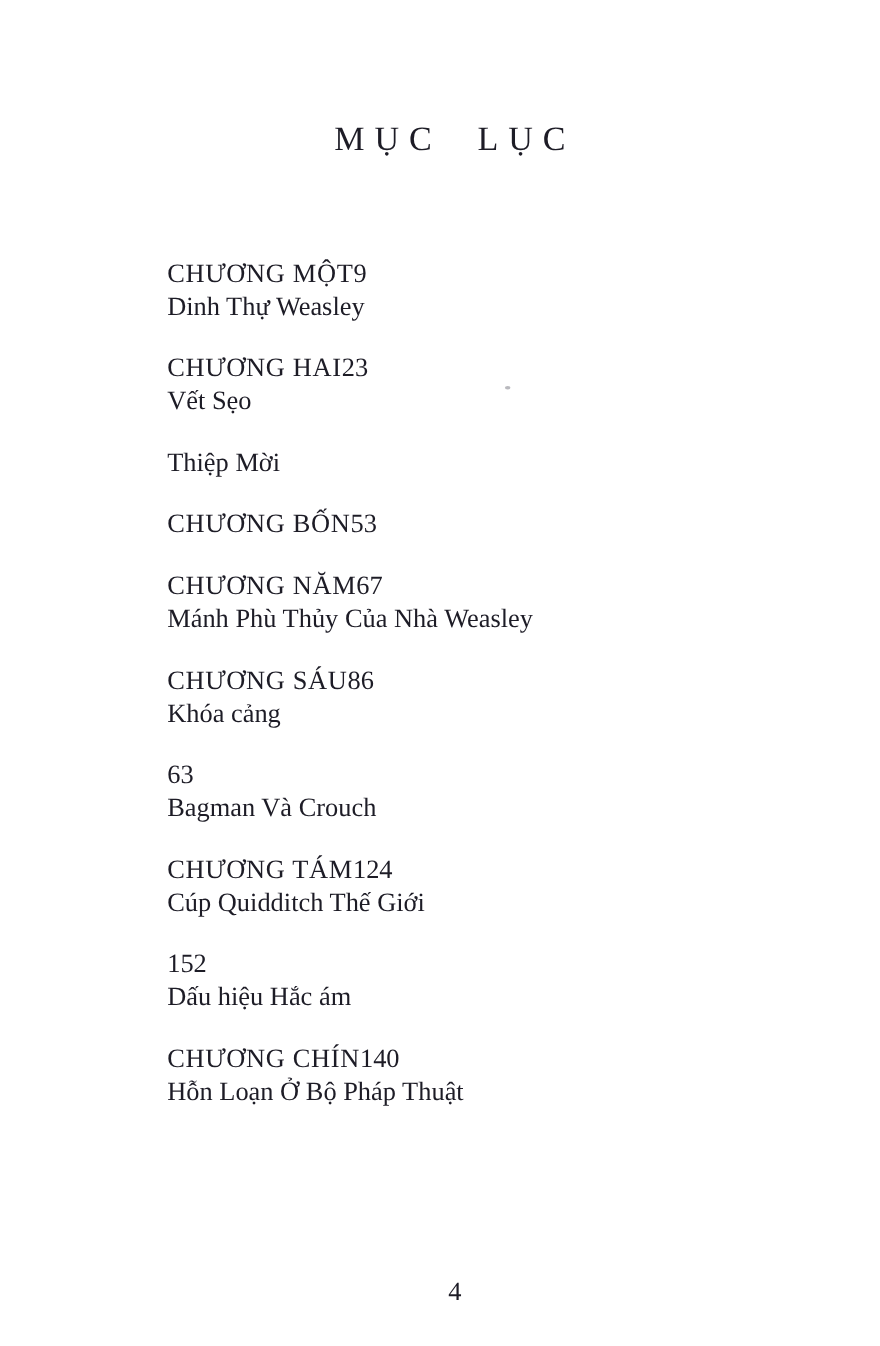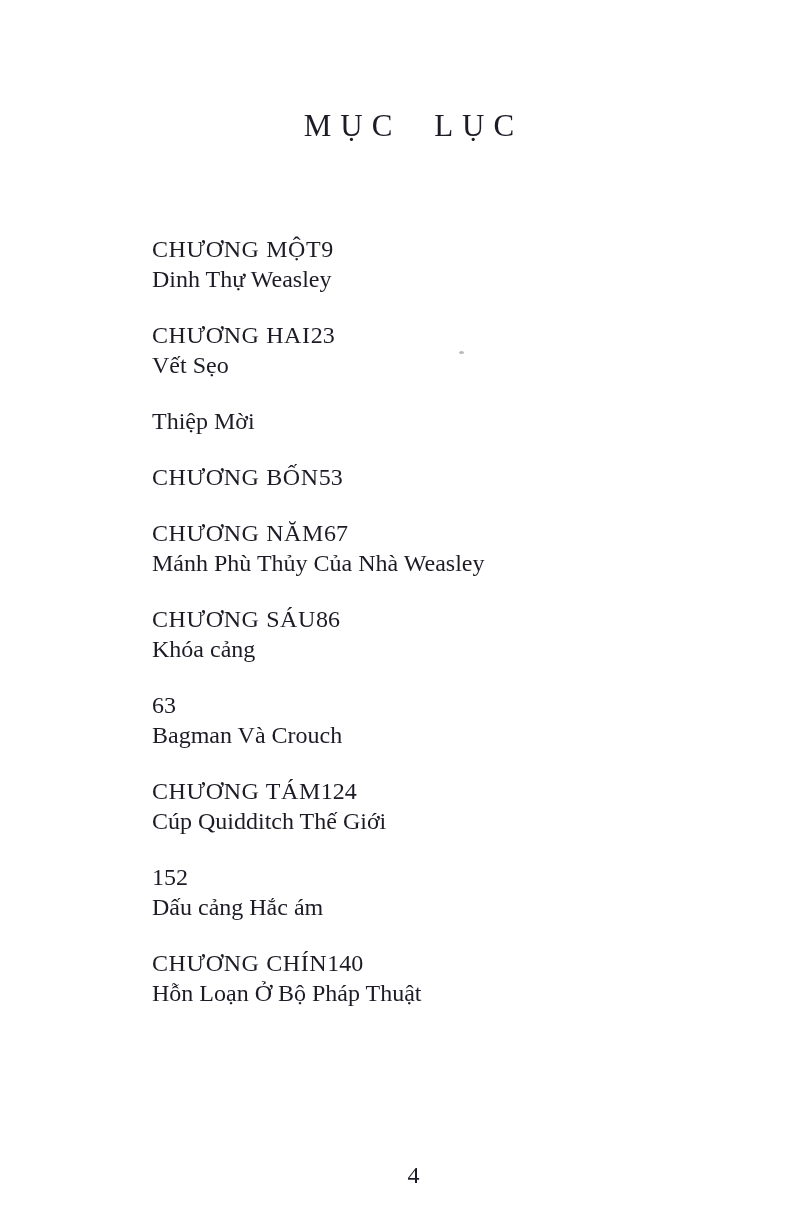--- a/index.html
+++ b/index.html
@@ -132,21 +132,21 @@
       <span class="chapter">CHƯƠNG TÁM</span>
       <span class="pagenum">124</span>
     </div>
     <div class="subtitle">Cúp Quidditch Thế Giới</div>
   </div>
 
   <div class="entry">
     <div class="entry-head">
       <span class="pagenum">152</span>
     </div>
-    <div class="subtitle">Dấu cảng Hắc ám</div>
+    <div class="subtitle">Dấu hiệu Hắc ám</div>
   </div>
 
   <div class="entry">
     <div class="entry-head">
       <span class="chapter">CHƯƠNG CHÍN</span>
       <span class="pagenum">140</span>
     </div>
     <div class="subtitle">Hỗn Loạn Ở Bộ Pháp Thuật</div>
   </div>
 </div>

